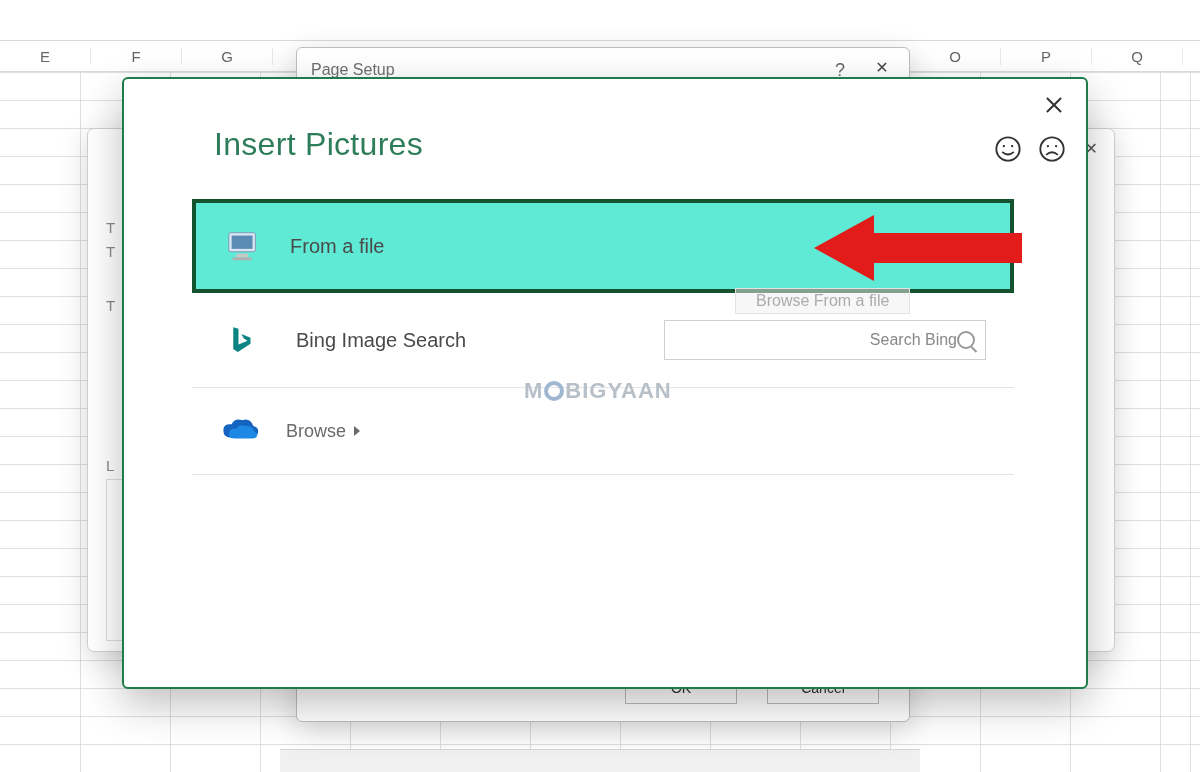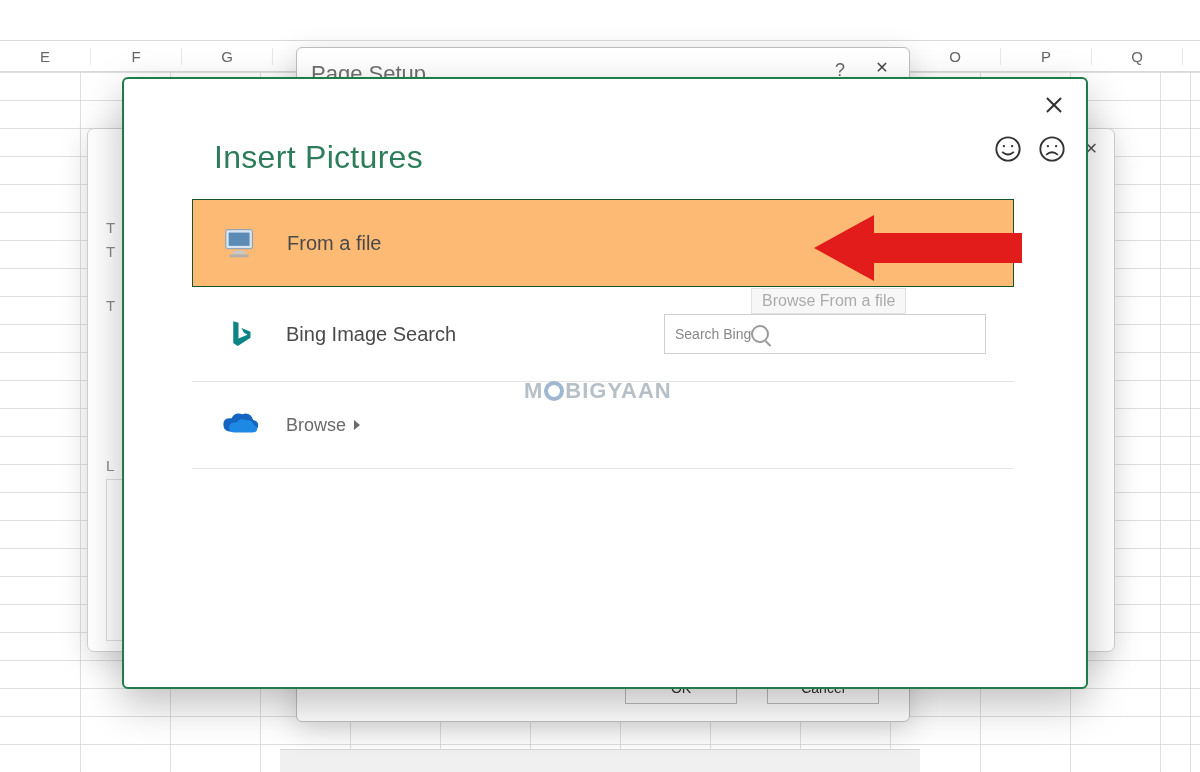--- a/index.html
+++ b/index.html
@@ -70,21 +70,21 @@
     left: 296px; top: 47px;
     width: 612px; height: 673px;
     background: #ffffff;
     border: 1px solid #bdbdbd;
     border-radius: 6px;
     box-shadow: 0 8px 30px rgba(0,0,0,0.18);
     z-index: 5;
   }
   .page-setup-title {
     position: absolute; left: 14px; top: 13px;
-    color: #6f6f6f; font-size: 22px;
+    color: #6f6f6f; font-size: 16px;
   }
   .page-setup-help {
     position: absolute; right: 54px; top: 12px;
     font-size: 18px; color: #666; width: 30px; text-align: center;
   }
   .page-setup-x {
     position: absolute; right: 12px; top: 10px;
     font-size: 16px; color: #494949; width: 30px; text-align: center;
     cursor: pointer;
   }
@@ -127,21 +127,21 @@
     position: absolute;
     left: 122px; top: 77px;
     width: 962px; height: 608px;
     background: #ffffff;
     border: 2px solid #1e7c4a;
     border-radius: 6px;
     box-shadow: 0 15px 40px rgba(0,0,0,0.25);
     z-index: 20;
   }
   .insert-title {
-    position: absolute; left: 90px; top: 60px;
+    position: absolute; left: 90px; top: 47px;
     font-size: 32px; font-weight: 300;
     color: #2e7d5a; letter-spacing: 0.3px;
   }
   .modal-close {
     position: absolute; right: 20px; top: 14px;
     width: 24px; height: 24px; cursor: pointer;
   }
   .modal-close::before, .modal-close::after {
     content: ""; position: absolute; left: 11px; top: 2px;
     width: 2px; height: 20px; background: #333;
@@ -162,26 +162,26 @@
 
   .option-row {
     height: 86px;
     border-bottom: 1px solid #e5e5e5;
     padding: 0 28px;
     display: flex;
     align-items: center;
     position: relative;
   }
   .option-row.selected {
-    border: 1px solid #14532d;
-    background: #fdba74;
+    border: 4px solid #14532d;
+    background: #5eead4;
     height: 86px;
     justify-content: space-between;
   }
-  .option-row.bing { height: 94px; }
+  .option-row.bing { height: 94px; gap: 10px; }
   .opt-icon { width: 40px; height: 40px; margin-right: 26px; flex-shrink:0; display:flex; align-items:center; justify-content:center; }
   .opt-label { font-size: 20px; color: #4a4a4a; flex: 1; }
 
   .browse-link {
     color: #1e7c4a; font-size: 18px; font-weight: 600;
     display: flex; align-items: center; gap: 8px; cursor: pointer;
   }
   .browse-plain {
     color: #6a6a6a; font-size: 18px;
     display: flex; align-items: center; gap: 8px; cursor: pointer;
@@ -191,41 +191,41 @@
     border-top: 5px solid transparent;
     border-bottom: 5px solid transparent;
     border-left: 6px solid currentColor;
   }
 
   .bing-search {
     width: 300px; height: 38px;
     border: 1px solid #cfcfcf;
     display: flex; align-items: center;
     padding: 0 10px;
-    color: #888; font-size: 14px;
-    justify-content: flex-start;
+    color: #888; font-size: 16px;
+    justify-content: flex-end;
   }
   .mag {
     width: 14px; height: 14px; border: 2px solid #999; border-radius: 50%;
     position: relative; flex-shrink: 0;
   }
   .mag::after {
     content:""; position:absolute; width: 2px; height: 7px; background:#999;
     bottom: -6px; right: -2px; transform: rotate(-45deg);
   }
 
   
   .tooltip-ghost {
     position: absolute;
-    left: 559px; top: 89px;
+    left: 543px; top: 89px;
     border: 1px solid #e2e2e2;
     background: rgba(240,240,240,0.5);
     color: rgba(120,120,120,0.6);
     font-size: 16px;
-    padding: 3px 10px;
+    padding: 3px 20px;
   }
   .options-area .tooltip-ghost { z-index: 1; }
 
   
   .red-arrow {
     position: absolute;
     left: 690px; top: 134px;
     width: 208px; height: 70px;
     z-index: 30;
     pointer-events: none;

